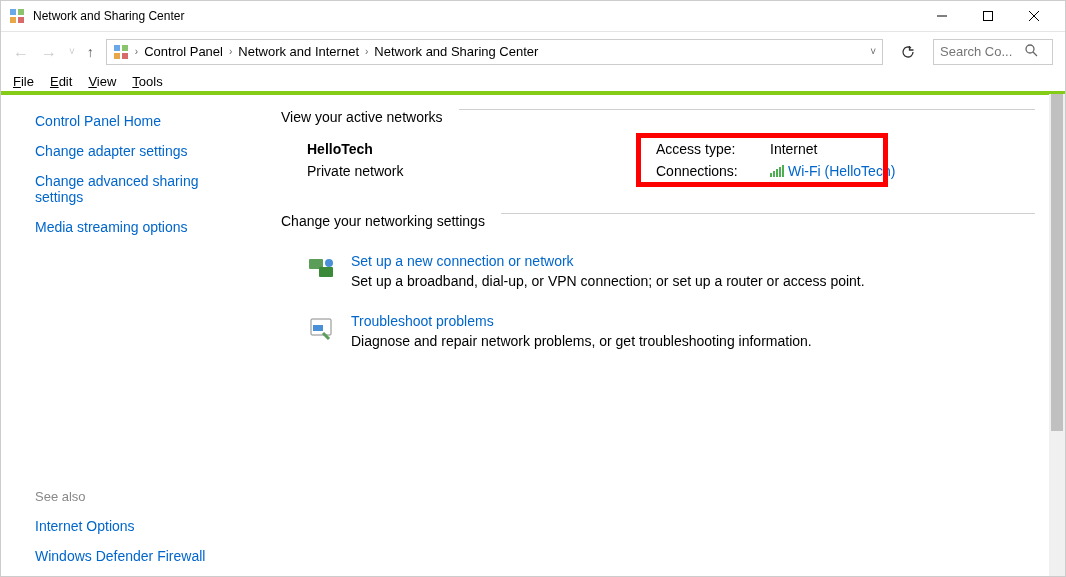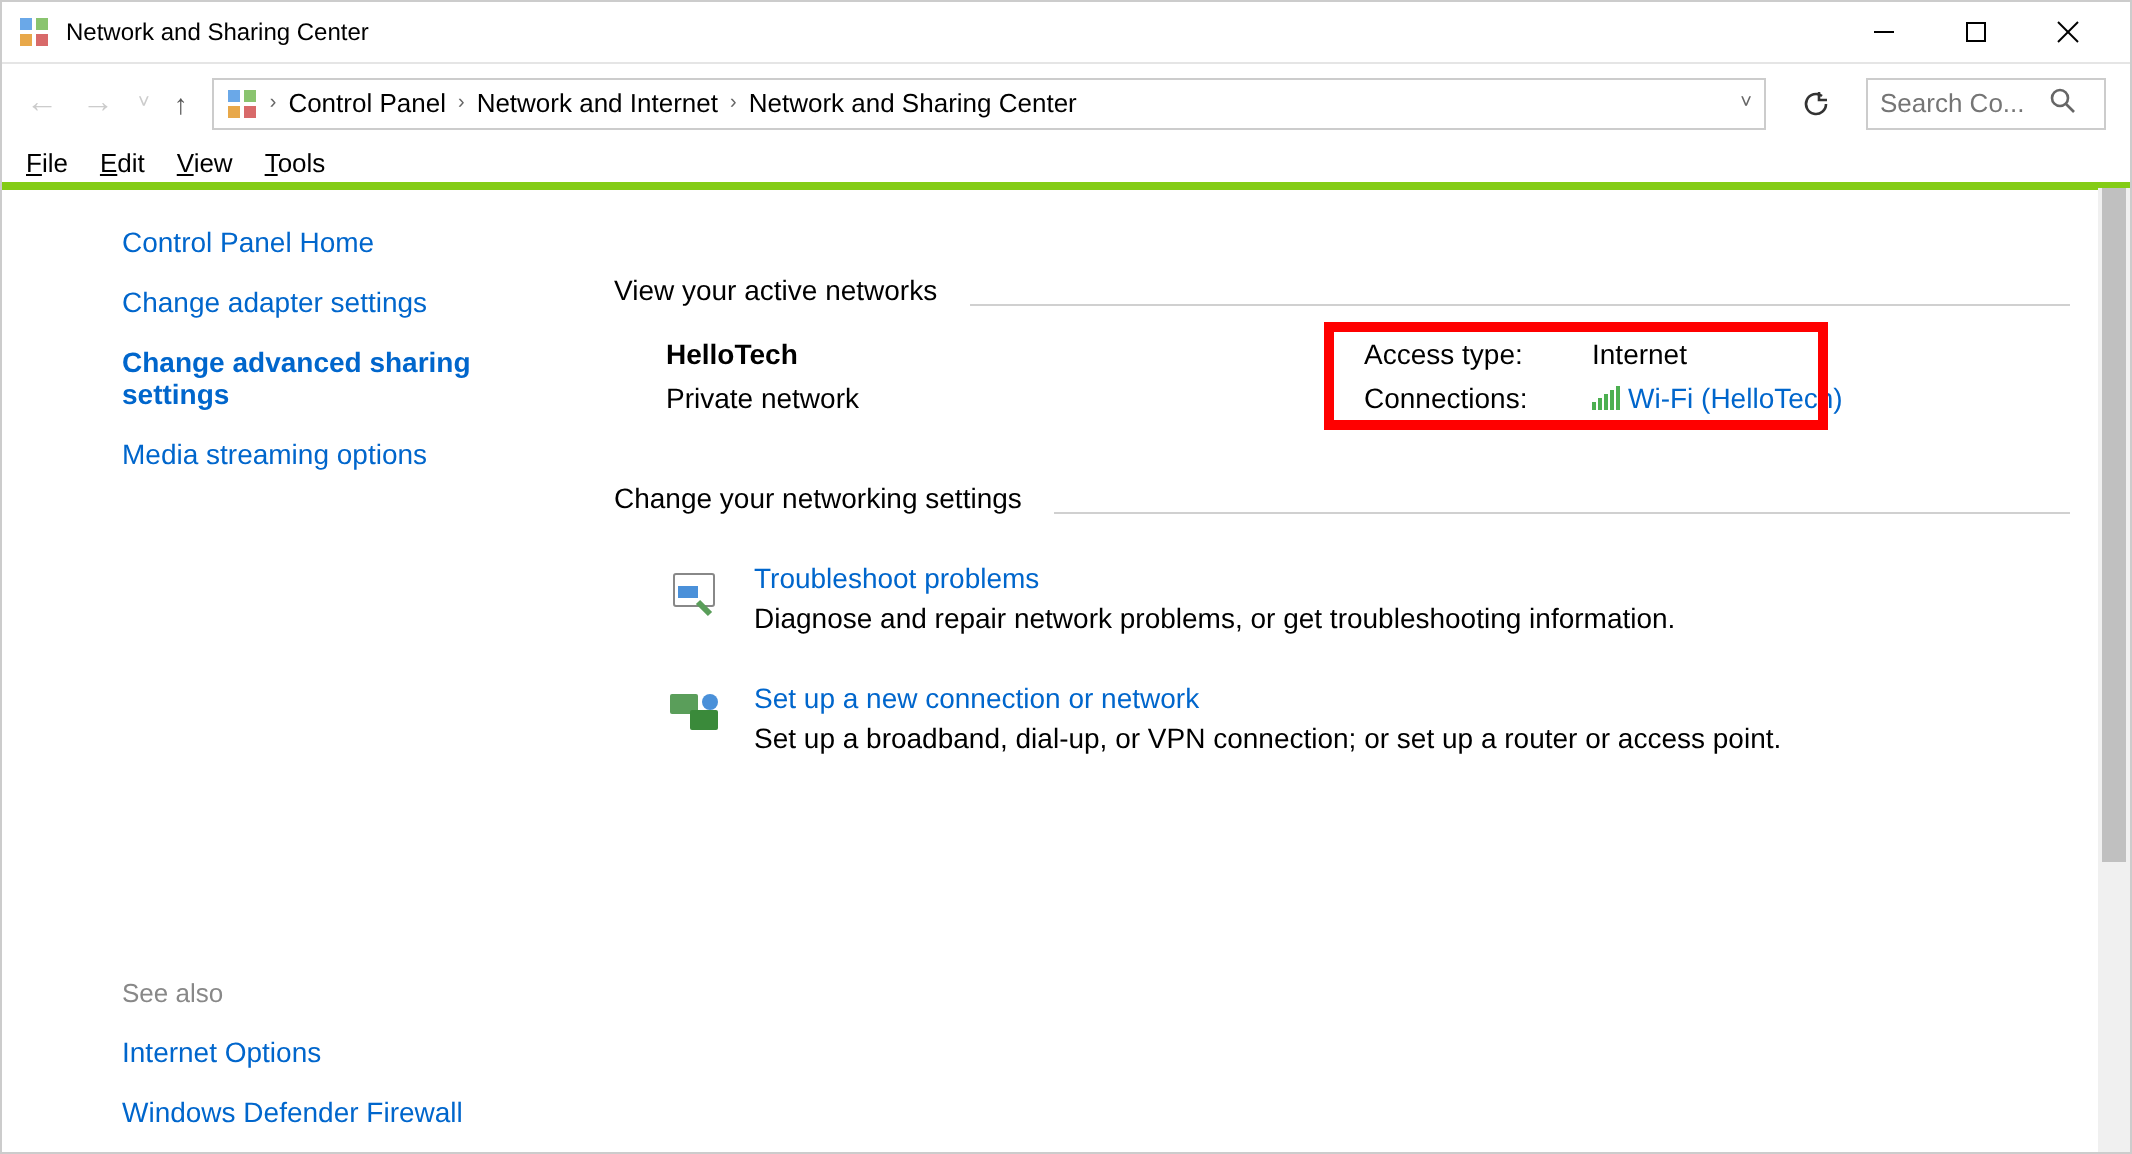--- a/index.html
+++ b/index.html
@@ -144,21 +144,20 @@
       display: flex;
       height: calc(100% - 30px - 40px - 24px);
     }
     .sidebar {
       width: 260px;
       padding: 18px 12px 12px 34px;
       font-size: 14px;
       display: flex;
       flex-direction: column;
       gap: 14px;
-      margin-left: 26px;
     }
     .sidebar .link {
       color: #0066cc;
       cursor: pointer;
     }
     .sidebar .link.home {
       color: #0066cc;
     }
     .sidebar .spacer {
       flex: 1;
@@ -176,24 +175,23 @@
     .main h1 {
       color: #003399;
       font-weight: 400;
       font-size: 20px;
       margin-bottom: 22px;
     }
     .section-label {
       font-size: 14px;
       color: #000;
       display: flex;
-      align-items: flex-end;
+      align-items: flex-start;
       gap: 8px;
       margin-bottom: 16px;
-      margin-top: 28px;
     }
     .section-label::after {
       content: "";
       flex: 1;
       height: 1px;
       background: #d0d0d0;
       margin-left: 8px;
     }
     .network-row {
       display: flex;
@@ -361,21 +359,21 @@
   <span class="menu-item"><span class="ul">F</span>ile</span>
   <span class="menu-item"><span class="ul">E</span>dit</span>
   <span class="menu-item"><span class="ul">V</span>iew</span>
   <span class="menu-item"><span class="ul">T</span>ools</span>
 </div>
 
 <div class="content">
   <div class="sidebar">
     <span class="link home">Control Panel Home</span>
     <span class="link">Change adapter settings</span>
-    <span class="link" style="max-width:180px;font-weight:bold;">Change advanced sharing settings</span>
+    <span class="link" style="max-width:180px;">Change advanced sharing settings</span>
     <span class="link">Media streaming options</span>
     <div class="spacer"></div>
     <span class="see-also">See also</span>
     <span class="link">Internet Options</span>
     <span class="link">Windows Defender Firewall</span>
   </div>
 
   <div class="main">
 
     <div class="section-label">
@@ -410,42 +408,42 @@
       </div>
     </div>
 
     <div class="section-label">
       <span>Change your networking settings</span>
     </div>
 
     <div class="settings-item">
       <span class="it-icon">
         <svg viewBox="0 0 28 28">
+            <rect x="2" y="4" width="14" height="10" rx="1" fill="#5a9e5a"></rect>
+            <rect x="12" y="12" width="14" height="10" rx="1" fill="#3a8a3a"></rect>
+            <circle cx="22" cy="8" r="4" fill="#4a90d9"></circle>
+          </svg>
+      </span>
+      <div class="it-text">
+        <div class="it-title">Set up a new connection or network</div>
+        <div class="it-desc">Set up a broadband, dial-up, or VPN connection; or set up a router or access point.</div>
+      </div>
+    </div>
+
+    <div class="settings-item">
+      <span class="it-icon">
+        <svg viewBox="0 0 28 28">
             <rect x="4" y="4" width="20" height="16" rx="1" fill="#fff" stroke="#888"></rect>
             <rect x="6" y="10" width="10" height="6" fill="#4a90d9"></rect>
             <path d="M16 18 L22 24" stroke="#5a9e5a" stroke-width="3"></path>
           </svg>
       </span>
       <div class="it-text">
         <div class="it-title">Troubleshoot problems</div>
         <div class="it-desc">Diagnose and repair network problems, or get troubleshooting information.</div>
       </div>
     </div>
-
-    <div class="settings-item">
-      <span class="it-icon">
-        <svg viewBox="0 0 28 28">
-            <rect x="2" y="4" width="14" height="10" rx="1" fill="#5a9e5a"></rect>
-            <rect x="12" y="12" width="14" height="10" rx="1" fill="#3a8a3a"></rect>
-            <circle cx="22" cy="8" r="4" fill="#4a90d9"></circle>
-          </svg>
-      </span>
-      <div class="it-text">
-        <div class="it-title">Set up a new connection or network</div>
-        <div class="it-desc">Set up a broadband, dial-up, or VPN connection; or set up a router or access point.</div>
-      </div>
-    </div>
   </div>
 </div>
 
 <div class="scrollbar">
   <div class="thumb"></div>
 </div>
 
 </body></html>

